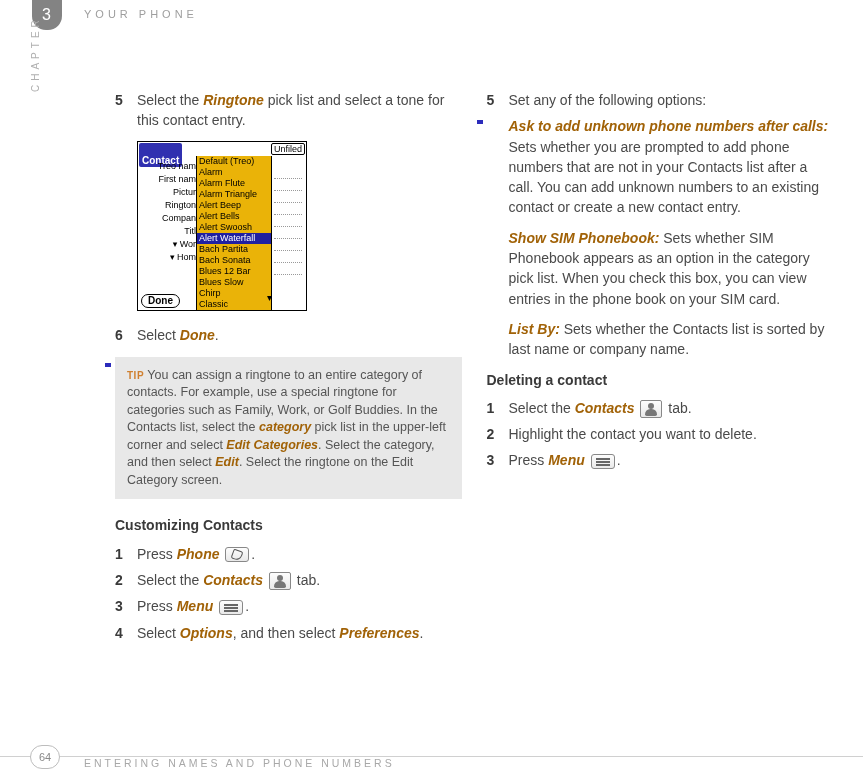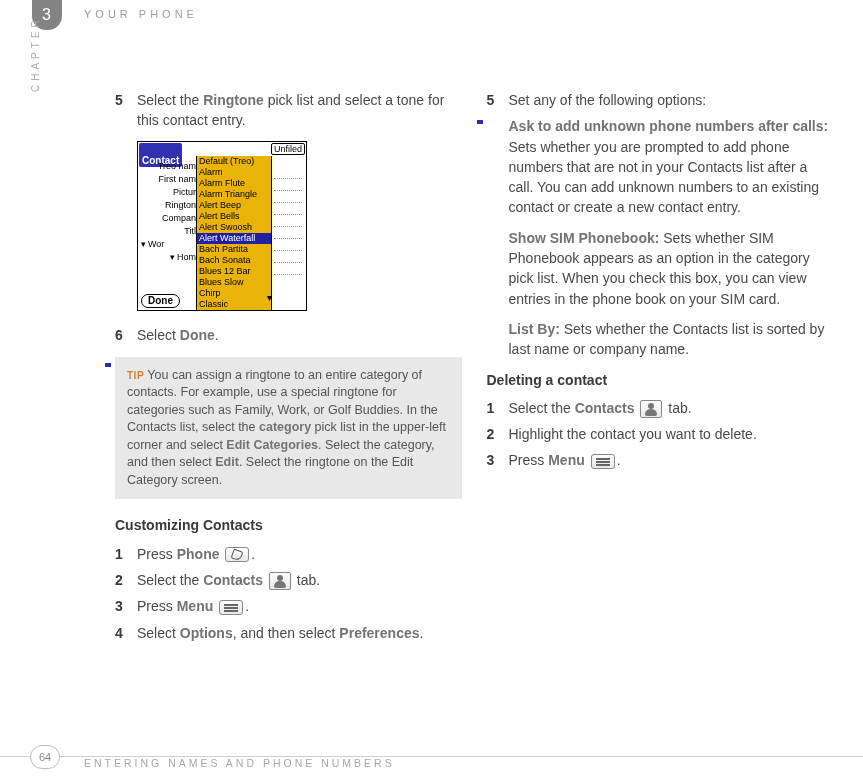--- a/index.html
+++ b/index.html
@@ -72,21 +72,21 @@
     display: flex;
     margin-bottom: 6px;
   }
   .step .num {
     width: 22px;
     flex: 0 0 22px;
     font-weight: bold;
     color: #3a3a3a;
   }
   .step .txt { flex: 1; }
-  .b { font-weight: bold; color: #737373; }
+  .b { font-weight: bold; color: #a16207; font-style: italic; }
 
   .para { margin-bottom: 10px; padding-left: 22px; }
 
   
   .screenshot {
     margin: 10px 0 14px 22px;
     width: 170px;
     height: 170px;
     border: 1px solid #000;
     position: relative;
@@ -307,21 +307,21 @@
         <div class="ss-unfiled">Unfiled</div>
       </div>
       <div class="ss-left" id="ss-labels">
           <div style="text-align: right;">Treo nam</div>
           <div style="text-align: right;">First nam</div>
           <div style="text-align: right;">Pictur</div>
           <div style="text-align: right;"></div>
           <div style="text-align: right;">Rington</div>
           <div style="text-align: right;">Compan</div>
           <div style="text-align: right;">Titl</div>
-          <div style="">▾ Wor</div>
+          <div style="text-align: right;">▾ Wor</div>
           <div style="text-align: right;">▾ Hom</div>
         </div>
       <div class="ss-list" id="ss-list">
           <div>Default (Treo)</div>
           <div>Alarm</div>
           <div>Alarm Flute</div>
           <div>Alarm Triangle</div>
           <div>Alert Beep</div>
           <div>Alert Bells</div>
           <div>Alert Swoosh</div>

